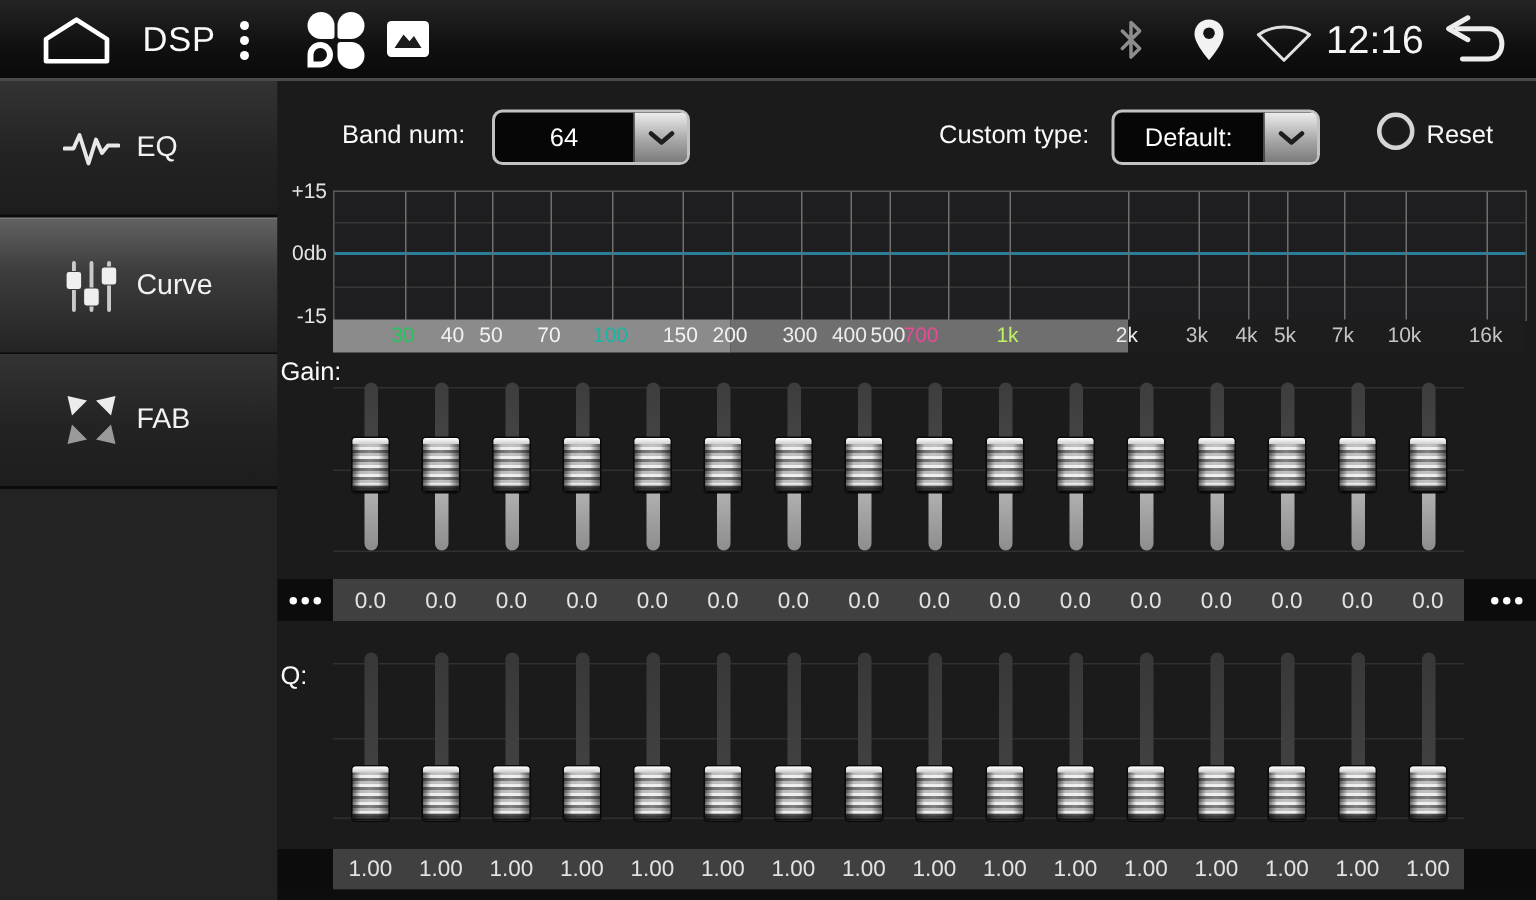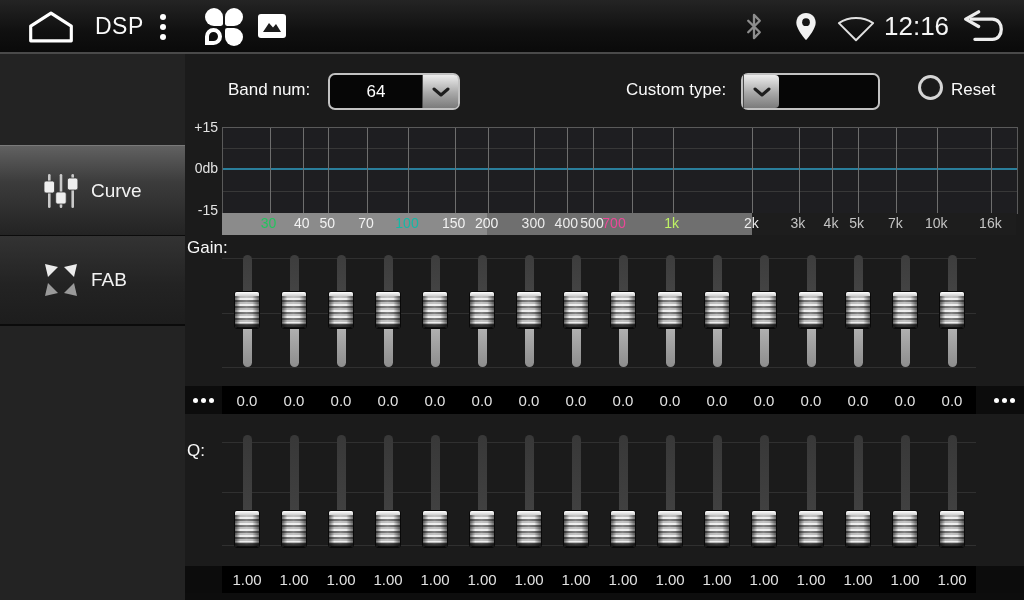--- a/index.html
+++ b/index.html
@@ -66,21 +66,21 @@
          background:linear-gradient(180deg,rgba(0,0,0,.15),#000);}
   
   .valrow{position:absolute;left:0;width:839px;}
   .morebtn{position:absolute;top:0;height:100%;background:#0c0c0c;cursor:pointer;}
   .morebtn.left{left:0;width:37px;}
   .morebtn.right{left:791px;width:48px;}
   .dots{position:absolute;top:50%;margin-top:-2px;width:5px;height:5px;border-radius:50%;background:#fff;
         box-shadow:8px 0 0 #fff,16px 0 0 #fff;}
   .morebtn.left .dots{left:8px;}
   .morebtn.right .dots{left:18px;}
-  .valband{position:absolute;left:37px;top:0;width:754px;height:100%;background:#000000;}
+  .valband{position:absolute;left:37px;top:0;width:754px;height:100%;background:#404040;}
   .cell{position:absolute;top:0;width:47px;height:100%;text-align:center;font-size:15px;color:#e2e2e2;
         display:flex;align-items:center;justify-content:center;}
   #gain-row{top:332px;height:28px;}
   #q-row{top:512px;height:27px;}
   #bottom-strip{position:absolute;left:0;top:539px;width:839px;height:7px;background:#0d0d0d;}
 </style>
 </head>
 <body>
 
 <div id="stage">
@@ -129,20 +129,28 @@
     <span class="tb" id="clock">12:16</span>
     <span class="tb" style="left:960px;top:10px;">
       <svg width="50" height="33" viewBox="0 0 50 36">
         <path d="M10,10 H33 C46,10 46,32 33,32 H14" fill="none" stroke="#ededed" stroke-width="3.6" stroke-linecap="round"></path>
         <polyline points="18,2 4,10 18,18" fill="none" stroke="#ededed" stroke-width="3.6" stroke-linejoin="round" stroke-linecap="round"></polyline>
       </svg>
     </span>
   </div>
 
   <div id="sidebar">
+    <div class="side-item" id="item-eq">
+      <span class="icon">
+        <svg width="38" height="30" viewBox="0 0 38 30">
+            <polyline points="1,15 7,15 11,6 17,25 22,9 26,18 30,13 37,13" fill="none" stroke="#e8e8e8" stroke-width="2.6" stroke-linejoin="round" stroke-linecap="round"></polyline>
+          </svg>
+      </span>
+      <span class="lbl">EQ</span>
+    </div>
     <div class="side-item" id="item-curve">
       <span class="icon">
         <svg width="36" height="36" viewBox="0 0 36 36">
           <rect x="5" y="1" width="2.6" height="34" rx="1.3" fill="#c9c9c9"></rect>
           <rect x="16.7" y="1" width="2.6" height="34" rx="1.3" fill="#c9c9c9"></rect>
           <rect x="28.4" y="1" width="2.6" height="34" rx="1.3" fill="#c9c9c9"></rect>
           <rect x="1" y="8" width="10.5" height="12" rx="2" fill="#efefef" stroke="#3a3a3a" stroke-width="0.8"></rect>
           <rect x="12.7" y="19" width="10.5" height="12" rx="2" fill="#efefef" stroke="#3a3a3a" stroke-width="0.8"></rect>
           <rect x="24.4" y="5" width="10.5" height="12" rx="2" fill="#efefef" stroke="#3a3a3a" stroke-width="0.8"></rect>
         </svg>
@@ -168,20 +176,21 @@
     <div class="dropdown" style="left:143px;top:19px;width:132px;">
       <span class="value">64</span>
       <span class="chev">
         <svg width="18" height="10" viewBox="0 0 18 10">
             <polyline points="2,2 9,8 16,2" fill="none" stroke="#1e1e1e" stroke-width="3" stroke-linecap="round" stroke-linejoin="round"></polyline>
           </svg>
       </span>
     </div>
     <span class="ctl-label" style="left:441px;top:26px;">Custom type:</span>
     <div class="dropdown" style="left:556px;top:19px;width:139px;">
+      <span class="value">Default:</span>
       <span class="chev">
         <svg width="18" height="10" viewBox="0 0 18 10">
             <polyline points="2,2 9,8 16,2" fill="none" stroke="#1e1e1e" stroke-width="3" stroke-linecap="round" stroke-linejoin="round"></polyline>
           </svg>
       </span>
     </div>
     <span id="reset-radio"></span>
     <span class="ctl-label" style="left:766px;top:26px;">Reset</span>
 
     <span class="ylabel" style="top:65px;">+15</span>

